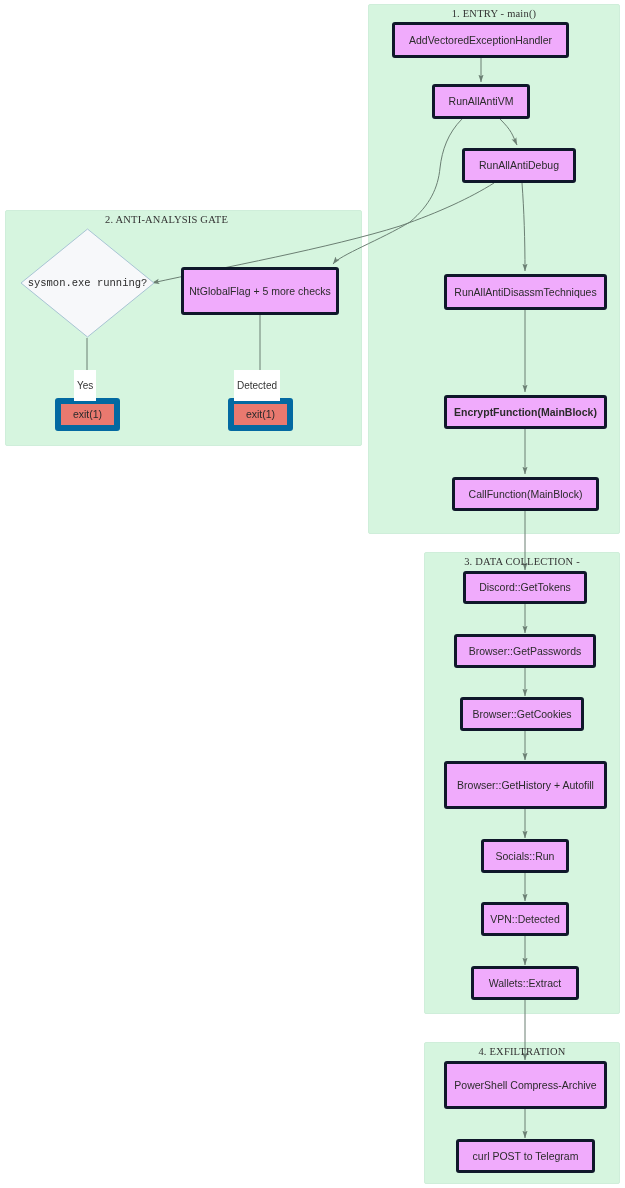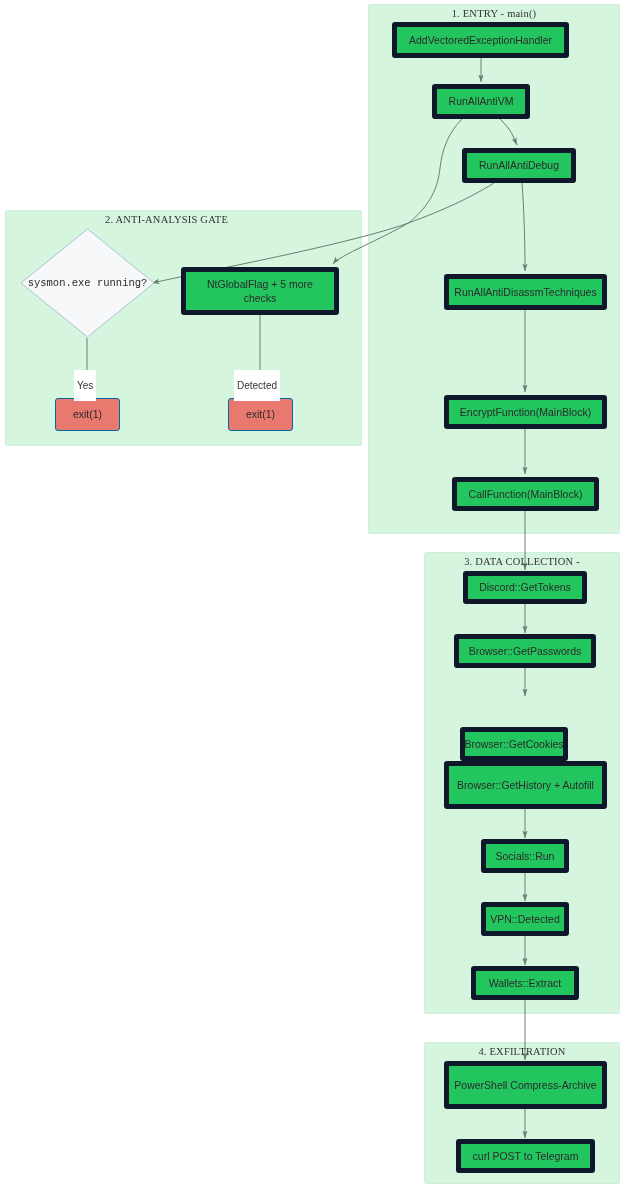--- a/index.html
+++ b/index.html
@@ -32,35 +32,35 @@
     text-align: center;
     font-size: 10.5px;
     color: #333333;
     letter-spacing: 0.2px;
     white-space: nowrap;
     font-family: Liberation Serif, serif;
   }
   .node {
     position: absolute;
     box-sizing: border-box;
-    background: #22c55e;
-    border: 5px solid #0f172a;
+    background: #f0abfc;
+    border: 3px solid #0f172a;
     border-radius: 3px;
     display: flex;
     align-items: center;
     justify-content: center;
     text-align: center;
     font-size: 10.5px;
     color: #2b2b2b;
     line-height: 1.35;
     padding: 2px 5px;
   }
   .node.terminal {
     background: #e9796f;
-    border: 1px solid #0369a1;
+    border: 6px solid #0369a1;
     color: #2b2b2b;
   }
   .diamond-wrap {
     position: absolute;
     box-sizing: border-box;
     font-family: Liberation Mono, monospace;
   }
   .diamond-shape {
     position: absolute;
     left: 0; top: 0;
@@ -163,21 +163,21 @@
   <div class="cluster-title" style="left:424px; width:196px; top:1046px;">4. EXFILTRATION</div>
 
   <div class="node" style="left:392px; top:22px; width:177px; height:36px;">AddVectoredExceptionHandler</div>
 
   <div class="node" style="left:432px; top:84px; width:98px; height:35px;">RunAllAntiVM</div>
 
   <div class="node" style="left:462px; top:148px; width:114px; height:35px;">RunAllAntiDebug</div>
 
   <div class="node" style="left:444px; top:274px; width:163px; height:36px;">RunAllAntiDisassmTechniques</div>
 
-  <div class="node" style="left:444px; top:395px; width:163px; height:34px;">EncryptFunction(MainBlock)</div>
+  <div class="node" style="left:444px; top:395px; width:163px; height:34px;font-weight:bold;">EncryptFunction(MainBlock)</div>
 
   <div class="node" style="left:452px; top:477px; width:147px; height:34px;">CallFunction(MainBlock)</div>
 
   <div class="diamond-wrap" style="left:20px; top:228px; width:135px; height:110px;">
     <svg class="diamond-shape" viewBox="0 0 135 110">
       <polygon points="67.5,1 134,55 67.5,109 1,55" fill="#f7f8fa" stroke="#a8c4d4" stroke-width="1"></polygon>
     </svg>
     <div class="diamond-label">sysmon.exe running?</div>
   </div>
 
@@ -188,21 +188,21 @@
   <div class="node terminal" style="left:228px; top:398px; width:65px; height:33px;">exit(1)</div>
 
   <div class="edge-label" style="left:74px; top:370px;">Yes</div>
 
   <div class="edge-label" style="left:234px; top:370px;">Detected</div>
 
   <div class="node" style="left:463px; top:571px; width:124px; height:33px;">Discord::GetTokens</div>
 
   <div class="node" style="left:454px; top:634px; width:142px; height:34px;">Browser::GetPasswords</div>
 
-  <div class="node" style="left:460px; top:727px; width:108px; height:34px;">Browser::GetCookies</div>
+  <div class="node" style="left:460px; top:697px; width:124px; height:34px;">Browser::GetCookies</div>
 
   <div class="node" style="left:444px; top:761px; width:163px; height:48px;">Browser::GetHistory + Autofill</div>
 
   <div class="node" style="left:481px; top:839px; width:88px; height:34px;">Socials::Run</div>
 
   <div class="node" style="left:481px; top:902px; width:88px; height:34px;">VPN::Detected</div>
 
   <div class="node" style="left:471px; top:966px; width:108px; height:34px;">Wallets::Extract</div>
 
   <div class="node" style="left:456px; top:1139px; width:139px; height:34px;">curl POST to Telegram</div>

